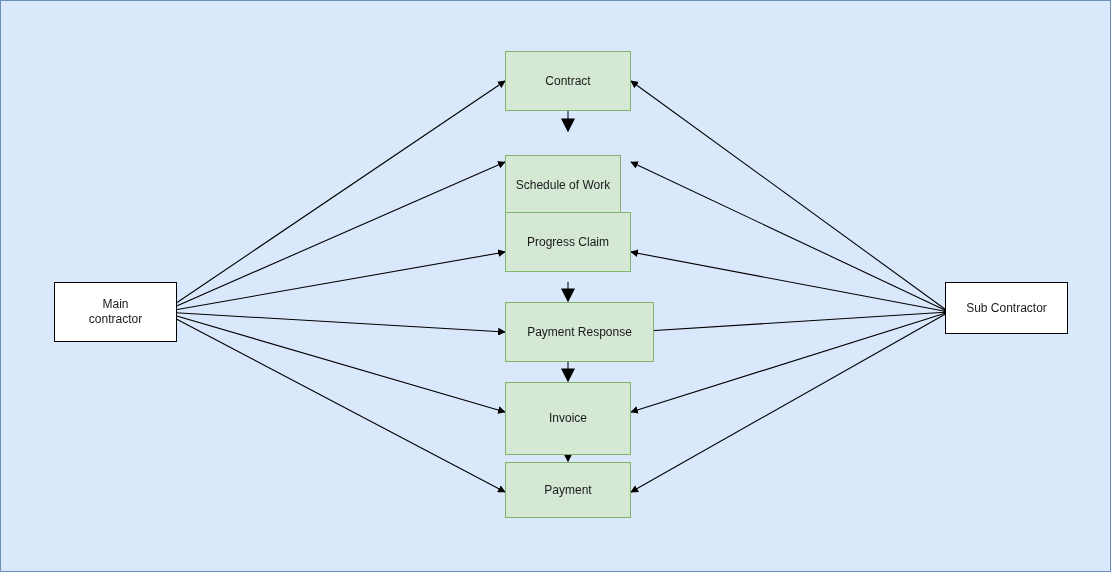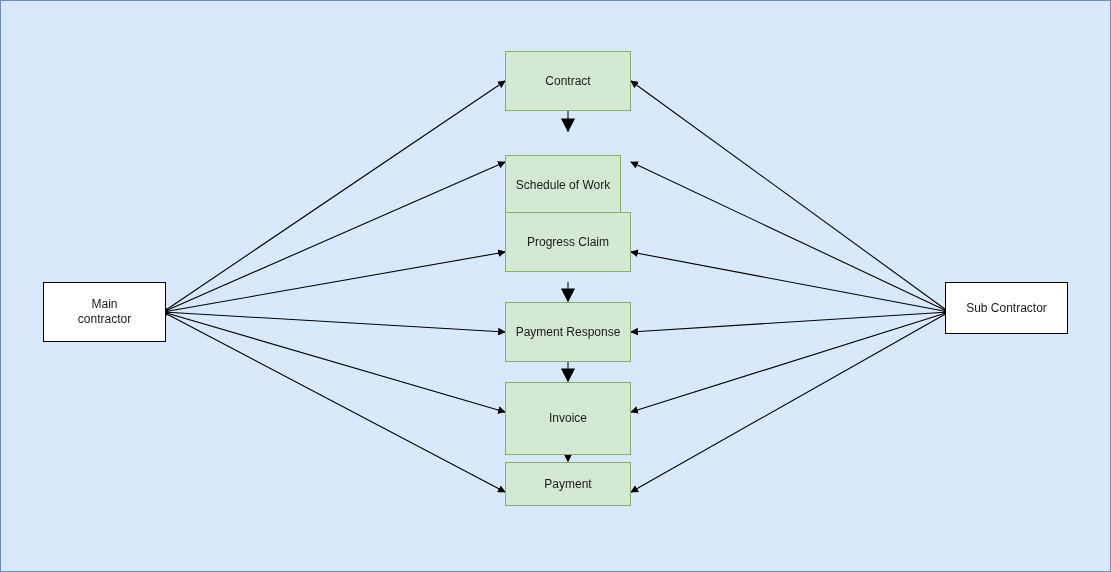--- a/index.html
+++ b/index.html
@@ -86,41 +86,41 @@
         <line x1="567" y1="281" x2="567" y2="300" stroke="#66708a" stroke-width="2" marker-end="url(#arrow-flow)"></line>
         <line x1="567" y1="361" x2="567" y2="380" stroke="#66708a" stroke-width="2" marker-end="url(#arrow-flow)"></line>
         <line x1="567" y1="441" x2="567" y2="460" stroke="#66708a" stroke-width="2" marker-end="url(#arrow-flow)"></line>
       </g>
     <g id="diamonds">
         <path d="M 162 302 L 168 311 L 162 320 L 156 311 Z" fill="#000000"></path>
         <path d="M 948 302 L 954 311 L 948 320 L 942 311 Z" fill="#000000"></path>
       </g>
   </svg>
 
-  <div class="node party" id="node-main-contractor" style="left: 42px; top: 281px; width: 123px; height: 60px;">
+  <div class="node party" id="node-main-contractor" style="left: 53px; top: 281px; width: 123px; height: 60px;">
     <span>Main
 contractor</span>
   </div>
 
   <div class="node party" id="node-sub-contractor" style="left: 944px; top: 281px; width: 123px; height: 52px;">
     <span>Sub Contractor</span>
   </div>
 
   <div class="node step" id="node-contract" style="left: 504px; top: 50px; width: 126px; height: 60px;">
     <span>Contract</span>
   </div>
   <div class="node step" id="node-schedule-of-work" style="left: 504px; top: 131px; width: 116px; height: 60px; margin-top: 23px;">
     <span>Schedule of Work</span>
   </div>
   <div class="node step" id="node-progress-claim" style="left: 504px; top: 211px; width: 126px; height: 60px;">
     <span>Progress Claim</span>
   </div>
-  <div class="node step" id="node-payment-response" style="left: 504px; top: 301px; width: 126px; height: 60px;">
+  <div class="node step" id="node-payment-response" style="left: 504px; top: 301px; width: 149px; height: 60px;">
     <span>Payment Response</span>
   </div>
   <div class="node step" id="node-invoice" style="left: 504px; top: 381px; width: 126px; height: 73px;">
     <span>Invoice</span>
   </div>
-  <div class="node step" id="node-payment" style="left: 504px; top: 461px; width: 126px; height: 44px;">
+  <div class="node step" id="node-payment" style="left: 504px; top: 461px; width: 126px; height: 56px;">
     <span>Payment</span>
   </div>
 
 </div>
 
 </body></html>

